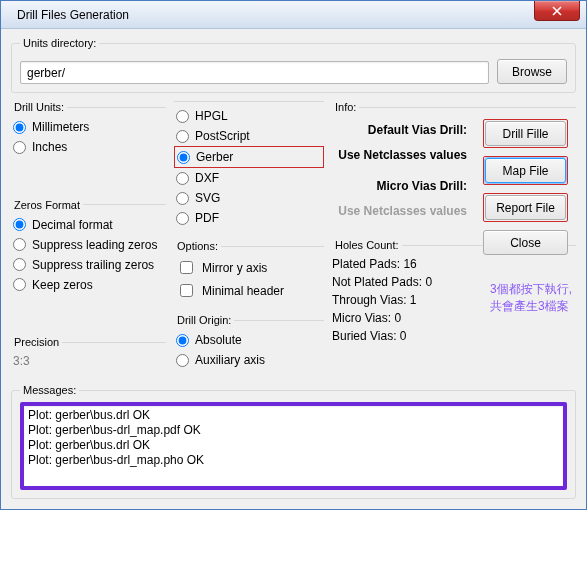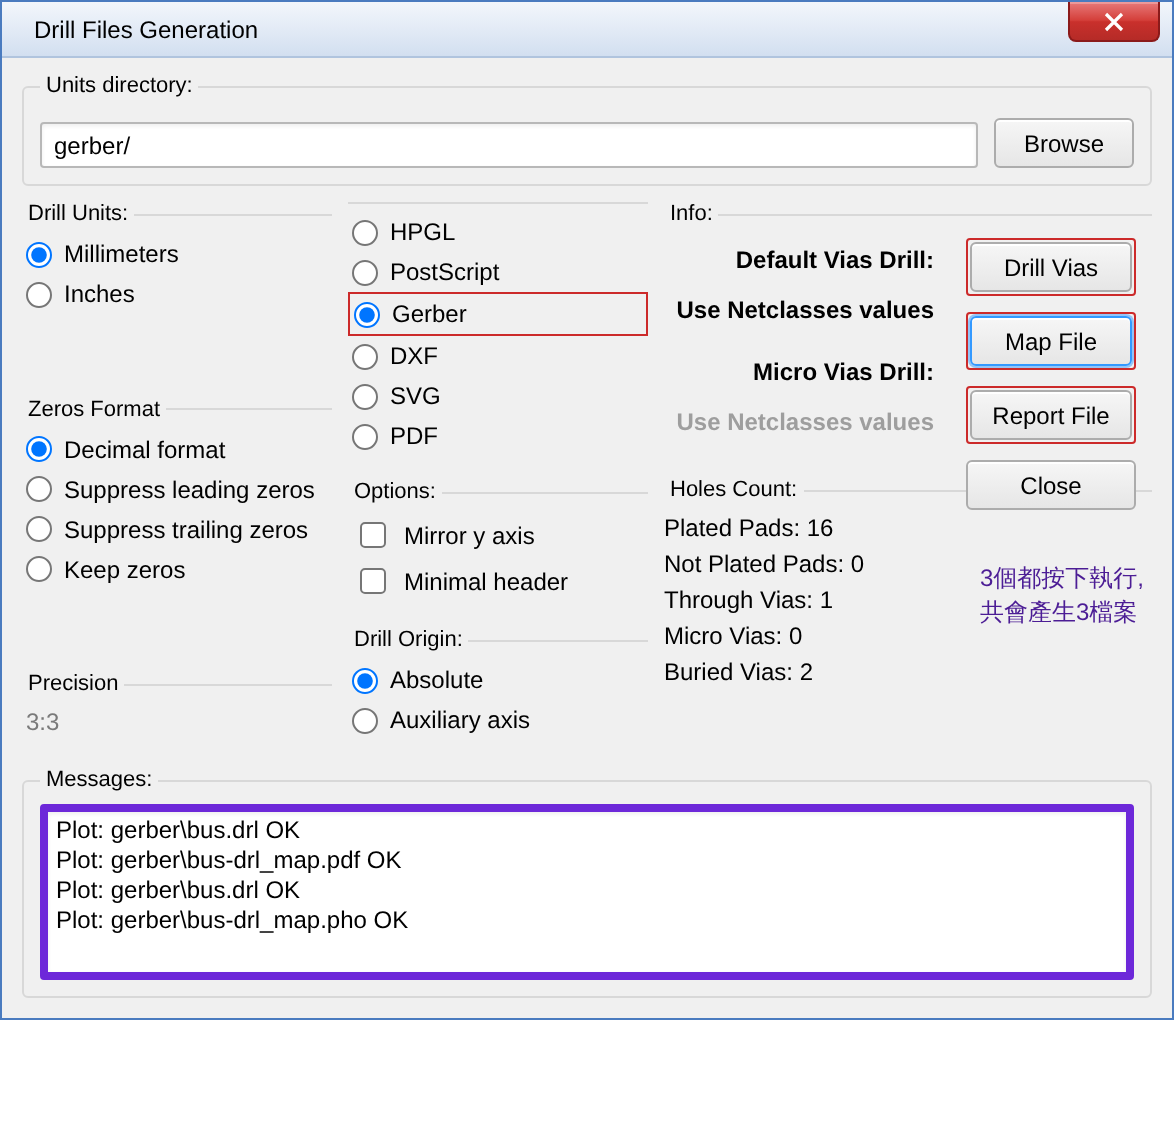--- a/index.html
+++ b/index.html
@@ -32,21 +32,21 @@
 .rightbtns .btn { width: 85px; padding: 0; text-align: center; }
 .redbox { border: 1.5px solid #cc2a2a; border-radius: 2px; padding: 1px; }
 .redbox .btn { width: 81px; }
 .inforow { display: flex; align-items: center; justify-content: flex-end; height: 25px; font-weight: bold; }
 .messages { margin-top: 8px; }
 .msgbox { background: #fff; border: 4px solid #6d28d9; height: 88px; padding: 2px 4px; font-size: 12px; overflow-y: scroll; border-radius: 2px; box-shadow: inset 0 1px 2px rgba(0,0,0,.07); }
 .msgbox div { line-height: 1.25; }
 .col3-inner-left { width: 135px; }
 .holes { font-size: 12px; }
 .holes div { padding: 2px 0; }
-.annot { position: absolute; color: #4c1d95; font-size: 12px; line-height: 1.4; }
+.annot { position: absolute; color: #8b5cf6; font-size: 12px; line-height: 1.4; }
 .gerber-hl { border: 1px solid #cc2a2a; }
 </style>
 </head>
 <body>
 
 <div class="window">
 
   <div class="titlebar">
     <span class="title">Drill Files Generation</span>
     <div class="closebtn">
@@ -179,29 +179,29 @@
           </div>
         </fieldset>
 
         <fieldset class="flat" style="margin-top:4px">
           <legend>Holes Count:</legend>
           <div class="holes col3-inner-left">
             <div>Plated Pads: 16</div>
             <div>Not Plated Pads: 0</div>
             <div>Through Vias: 1</div>
             <div>Micro Vias: 0</div>
-            <div>Buried Vias: 2</div>
+            <div>Buried Vias: 0</div>
           </div>
         </fieldset>
       </div>
     </div>
 
     <div class="rightbtns">
       <div class="redbox">
-        <button class="btn">Drill Vias</button>
+        <button class="btn">Drill Fille</button>
       </div>
       <div class="redbox">
         <button class="btn focus">Map File</button>
       </div>
       <div class="redbox">
         <button class="btn">Report File</button>
       </div>
       <button class="btn">Close</button>
     </div>
 

